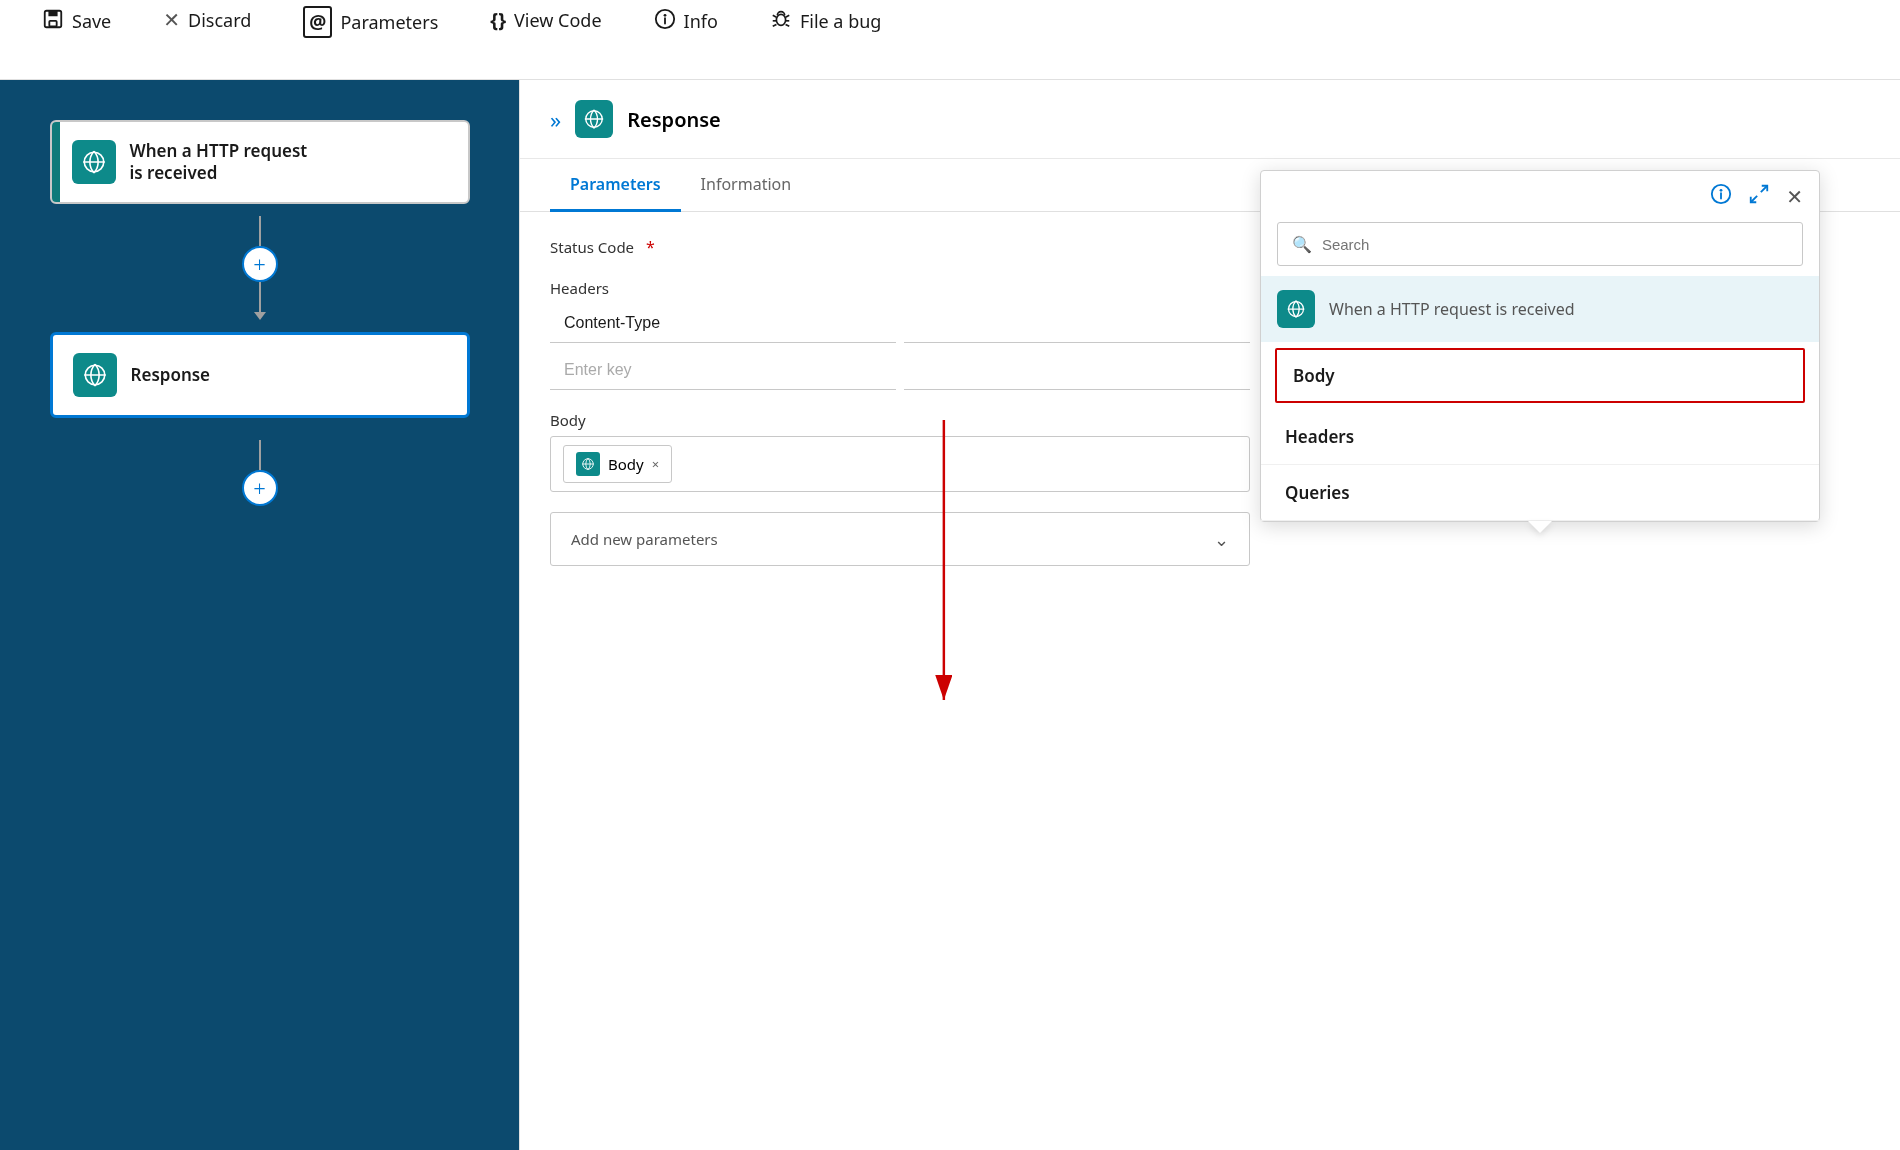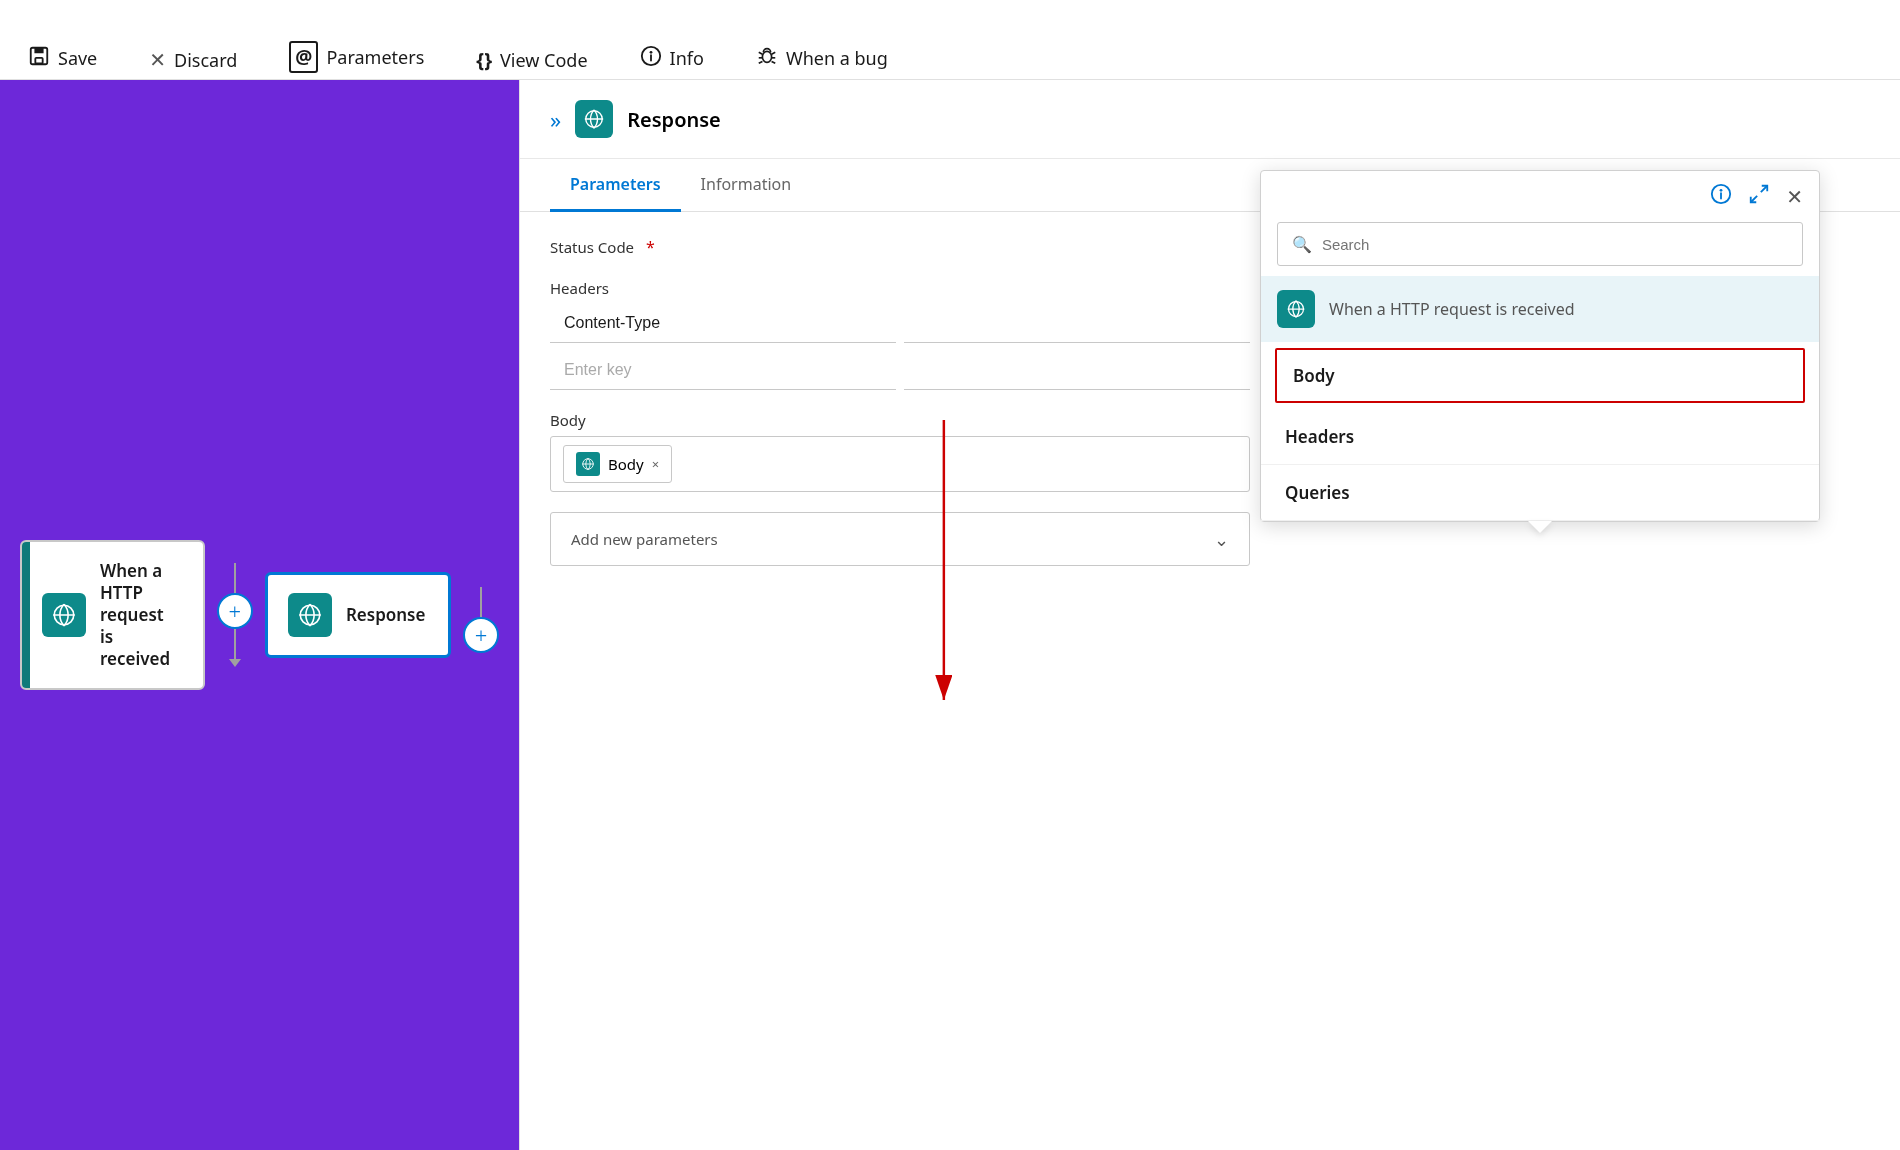--- a/index.html
+++ b/index.html
@@ -8,22 +8,22 @@
       background: #fff;
       width: 1900px;
       height: 1150px;
       overflow: hidden;
       position: relative;
     }
 
     
     .toolbar {
       display: flex;
-      align-items: flex-end;
-      padding: 0 18px;
+      align-items: flex-start;
+      padding: 0 32px;
       height: 80px;
       border-bottom: 1px solid #e0e0e0;
       gap: 32px;
       background: #fff;
     }
     .toolbar-btn {
       display: flex;
       align-items: center;
       gap: 8px;
       font-size: 18px;
@@ -39,23 +39,23 @@
 
     
     .main {
       display: flex;
       height: calc(1150px - 80px);
     }
 
     
     .canvas {
       width: 520px;
-      background: #6d28d9;
-      display: flex;
-      flex-direction: row;
+      background: #0c4a6e;
+      display: flex;
+      flex-direction: column;
       align-items: center;
       padding: 40px 20px;
       gap: 12px;
       border-right: 1px solid #e0e0e0;
       position: relative;
     }
 
     
     .flow-node {
       background: #fff;
@@ -416,21 +416,21 @@
         <ellipse cx="12" cy="13" rx="5" ry="6"></ellipse>
         <path d="M8 8c0-2 1.5-4 4-4s4 2 4 4"></path>
         <line x1="7" y1="10" x2="3" y2="8"></line>
         <line x1="17" y1="10" x2="21" y2="8"></line>
         <line x1="7" y1="14" x2="3" y2="14"></line>
         <line x1="17" y1="14" x2="21" y2="14"></line>
         <line x1="7" y1="18" x2="3" y2="20"></line>
         <line x1="17" y1="18" x2="21" y2="20"></line>
       </svg>
     </span>
-    <span>When a bug</span>
+    <span>File a bug</span>
   </div>
 </div>
 
 <div class="main">
 
   <div class="canvas">
 
     <div class="flow-node" style="margin-bottom:0;">
       <div class="flow-node-left-bar"></div>
       <div class="node-icon">

